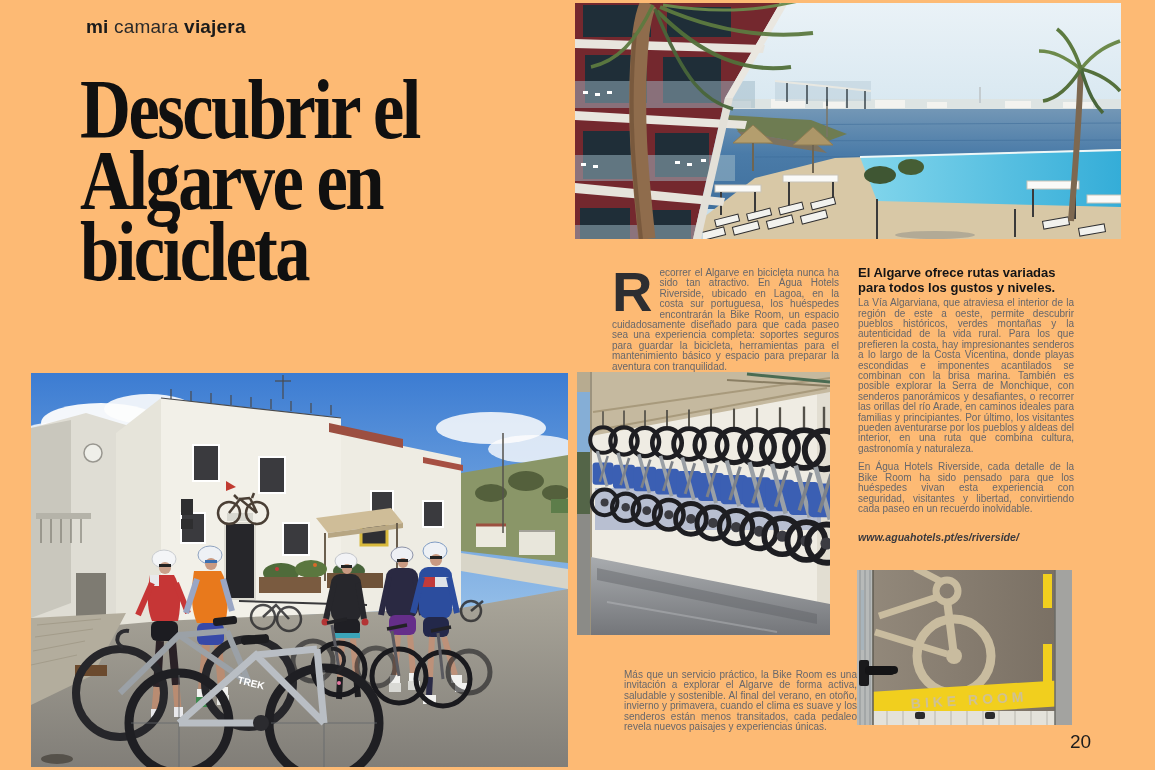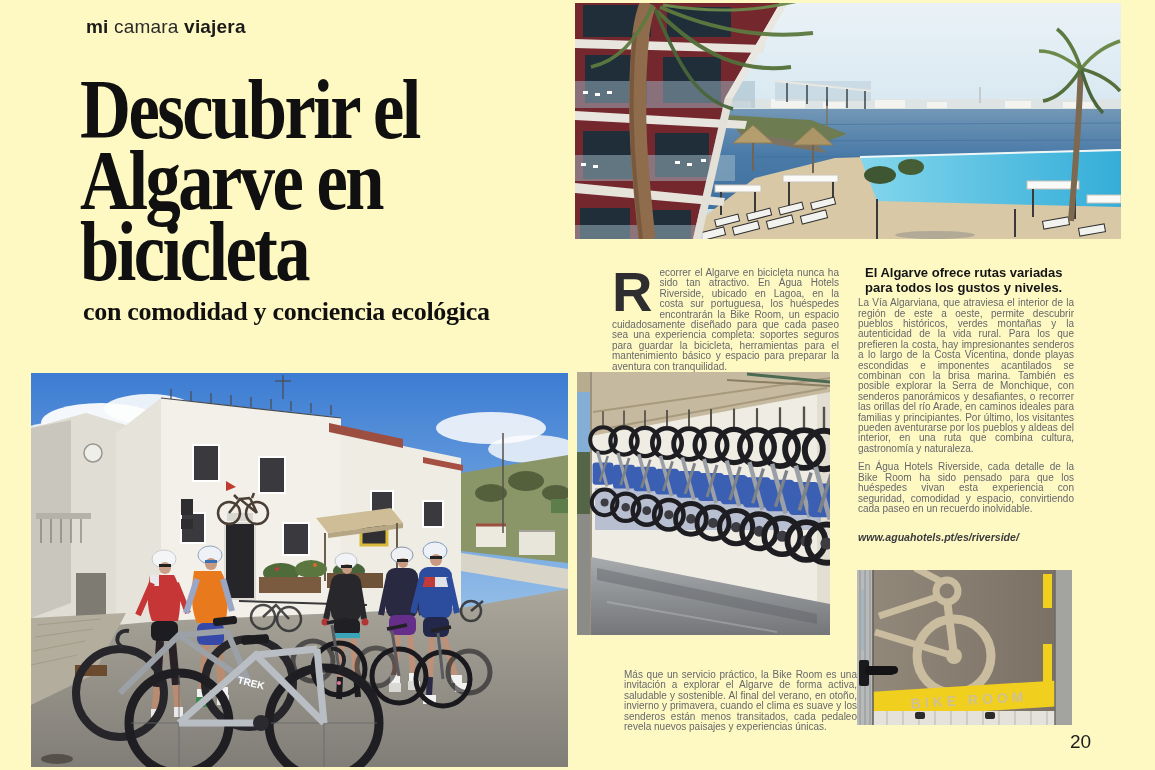--- a/index.html
+++ b/index.html
@@ -1,37 +1,37 @@
 <!DOCTYPE html>
 <html><head>
 <meta charset="utf-8">
 <style>
   html,body { margin:0; padding:0; background:#ffffff; }
-  .page { position:relative; width:1155px; height:770px; background:#fef9c3; overflow:hidden;
+  .page { position:relative; width:1155px; height:770px; background:#fdba74; overflow:hidden;
           font-family:"Liberation Sans", sans-serif; }
 
   .masthead { position:absolute; left:86px; top:16px; font-size:19px; color:#1b1b1b; letter-spacing:.2px; }
   .masthead .bold { font-weight:700; }
   .masthead .reg  { font-weight:400; color:#2a2a2a; }
 
   .title { position:absolute; left:80px; top:74px; margin:0; font-family:"Liberation Serif", serif;
            font-weight:700; color:#101010; font-size:84px; line-height:71px; letter-spacing:-3px;
            transform:scaleX(.84); transform-origin:0 0; white-space:nowrap; }
   .title span { display:block; }
 
   .subtitle { position:absolute; left:83px; top:297px; font-family:"Liberation Serif", serif;
               font-weight:700; font-size:26px; color:#101010; letter-spacing:-.3px; white-space:nowrap; }
 
   .bodytext { color:#67676b; font-size:10px; line-height:10.4px; text-align:justify; }
   .intro-col { position:absolute; left:612px; top:268px; width:227px; }
   .dropcap { float:left; font-weight:700; font-size:56px; line-height:43px; color:#2e2e31;
              margin:2px 7px 0 0; font-family:"Liberation Sans", sans-serif; }
 
   .right-col { position:absolute; left:858px; top:266px; width:228px; }
-  .right-col h2 { margin:0 0 3px 7px; font-size:13px; line-height:14.6px; color:#141416;
+  .right-col h2 { margin:0 0 3px 0; font-size:13px; line-height:14.6px; color:#141416;
                   font-weight:700; text-align:left; }
   .right-col p { margin:0 12px 8px 0; }
   .url { font-weight:700; font-style:italic; font-size:10.6px; color:#3a3a3e; text-align:left; margin-top:18px; }
 
   .caption { position:absolute; left:612px; top:658px; width:233px; margin:12px; }
 
   .photo { position:absolute; margin:0; overflow:hidden; background:#ddd; }
   .photo svg { display:block; width:100%; height:100%; }
   .photo-hotel    { left:575px; top:3px;   width:546px; height:236px; }
   .photo-cyclists { left:31px;  top:373px; width:537px; height:394px; }
@@ -49,21 +49,20 @@
     <span class="bold">mi</span>
     <span class="reg">camara</span>
     <span class="bold">viajera</span>
   </header>
 
   <h1 class="title">
     <span>Descubrir el</span>
     <span>Algarve en</span>
     <span>bicicleta</span>
   </h1>
-  <div class="subtitle">con comodidad y conciencia ecológica</div>
 
   <figure class="photo photo-hotel">
     <svg viewBox="0 0 546 236" preserveAspectRatio="none">
       <defs>
         <linearGradient id="hsky" x1="0" y1="0" x2="0" y2="1">
           <stop offset="0" stop-color="#eaf2f7"></stop>
             <stop offset="1" stop-color="#c2dbe9"></stop>
         </linearGradient>
         <linearGradient id="hwater" x1="0" y1="0" x2="0" y2="1">
           <stop offset="0" stop-color="#7397b6"></stop>
@@ -215,21 +214,21 @@
     </svg>
   </figure>
 
   <section class="intro-col bodytext">
     <span class="dropcap">R</span><span>ecorrer el Algarve en bicicleta nunca ha sido tan atractivo. En Água Hotels Riverside, ubicado en Lagoa, en la costa sur portuguesa, los huéspedes encontrarán la Bike Room, un espacio cuidadosamente diseñado para que cada paseo sea una experiencia completa: soportes seguros para guardar la bicicleta, herramientas para el mantenimiento básico y espacio para preparar la aventura con tranquilidad.</span>
   </section>
 
   <section class="right-col bodytext">
     <h2>El Algarve ofrece rutas variadas para todos los gustos y niveles.</h2>
     <p>La Vía Algarviana, que atraviesa el interior de la región de este a oeste, permite descubrir pueblos históricos, verdes montañas y la autenticidad de la vida rural. Para los que prefieren la costa, hay impresionantes senderos a lo largo de la Costa Vicentina, donde playas escondidas e imponentes acantilados se combinan con la brisa marina. También es posible explorar la Serra de Monchique, con senderos panorámicos y desafiantes, o recorrer las orillas del río Arade, en caminos ideales para familias y principiantes. Por último, los visitantes pueden aventurarse por los pueblos y aldeas del interior, en una ruta que combina cultura, gastronomía y naturaleza.</p>
-    <p>En Água Hotels Riverside, cada detalle de la Bike Room ha sido pensado para que los huéspedes vivan esta experiencia con seguridad, comodidad y espacio, convirtiendo cada paseo en un recuerdo inolvidable.</p>
+    <p>En Água Hotels Riverside, cada detalle de la Bike Room ha sido pensado para que los huéspedes vivan esta experiencia con seguridad, visitantes y libertad, convirtiendo cada paseo en un recuerdo inolvidable.</p>
     <div class="url">www.aguahotels.pt/es/riverside/</div>
   </section>
 
   <figure class="photo photo-cyclists">
     <svg viewBox="0 0 537 394" preserveAspectRatio="none">
       <defs>
         <linearGradient id="csky" x1="0" y1="0" x2="0" y2="1">
           <stop offset="0" stop-color="#3c7cd2"></stop>
             <stop offset="1" stop-color="#9cc4ea"></stop>
         </linearGradient>

